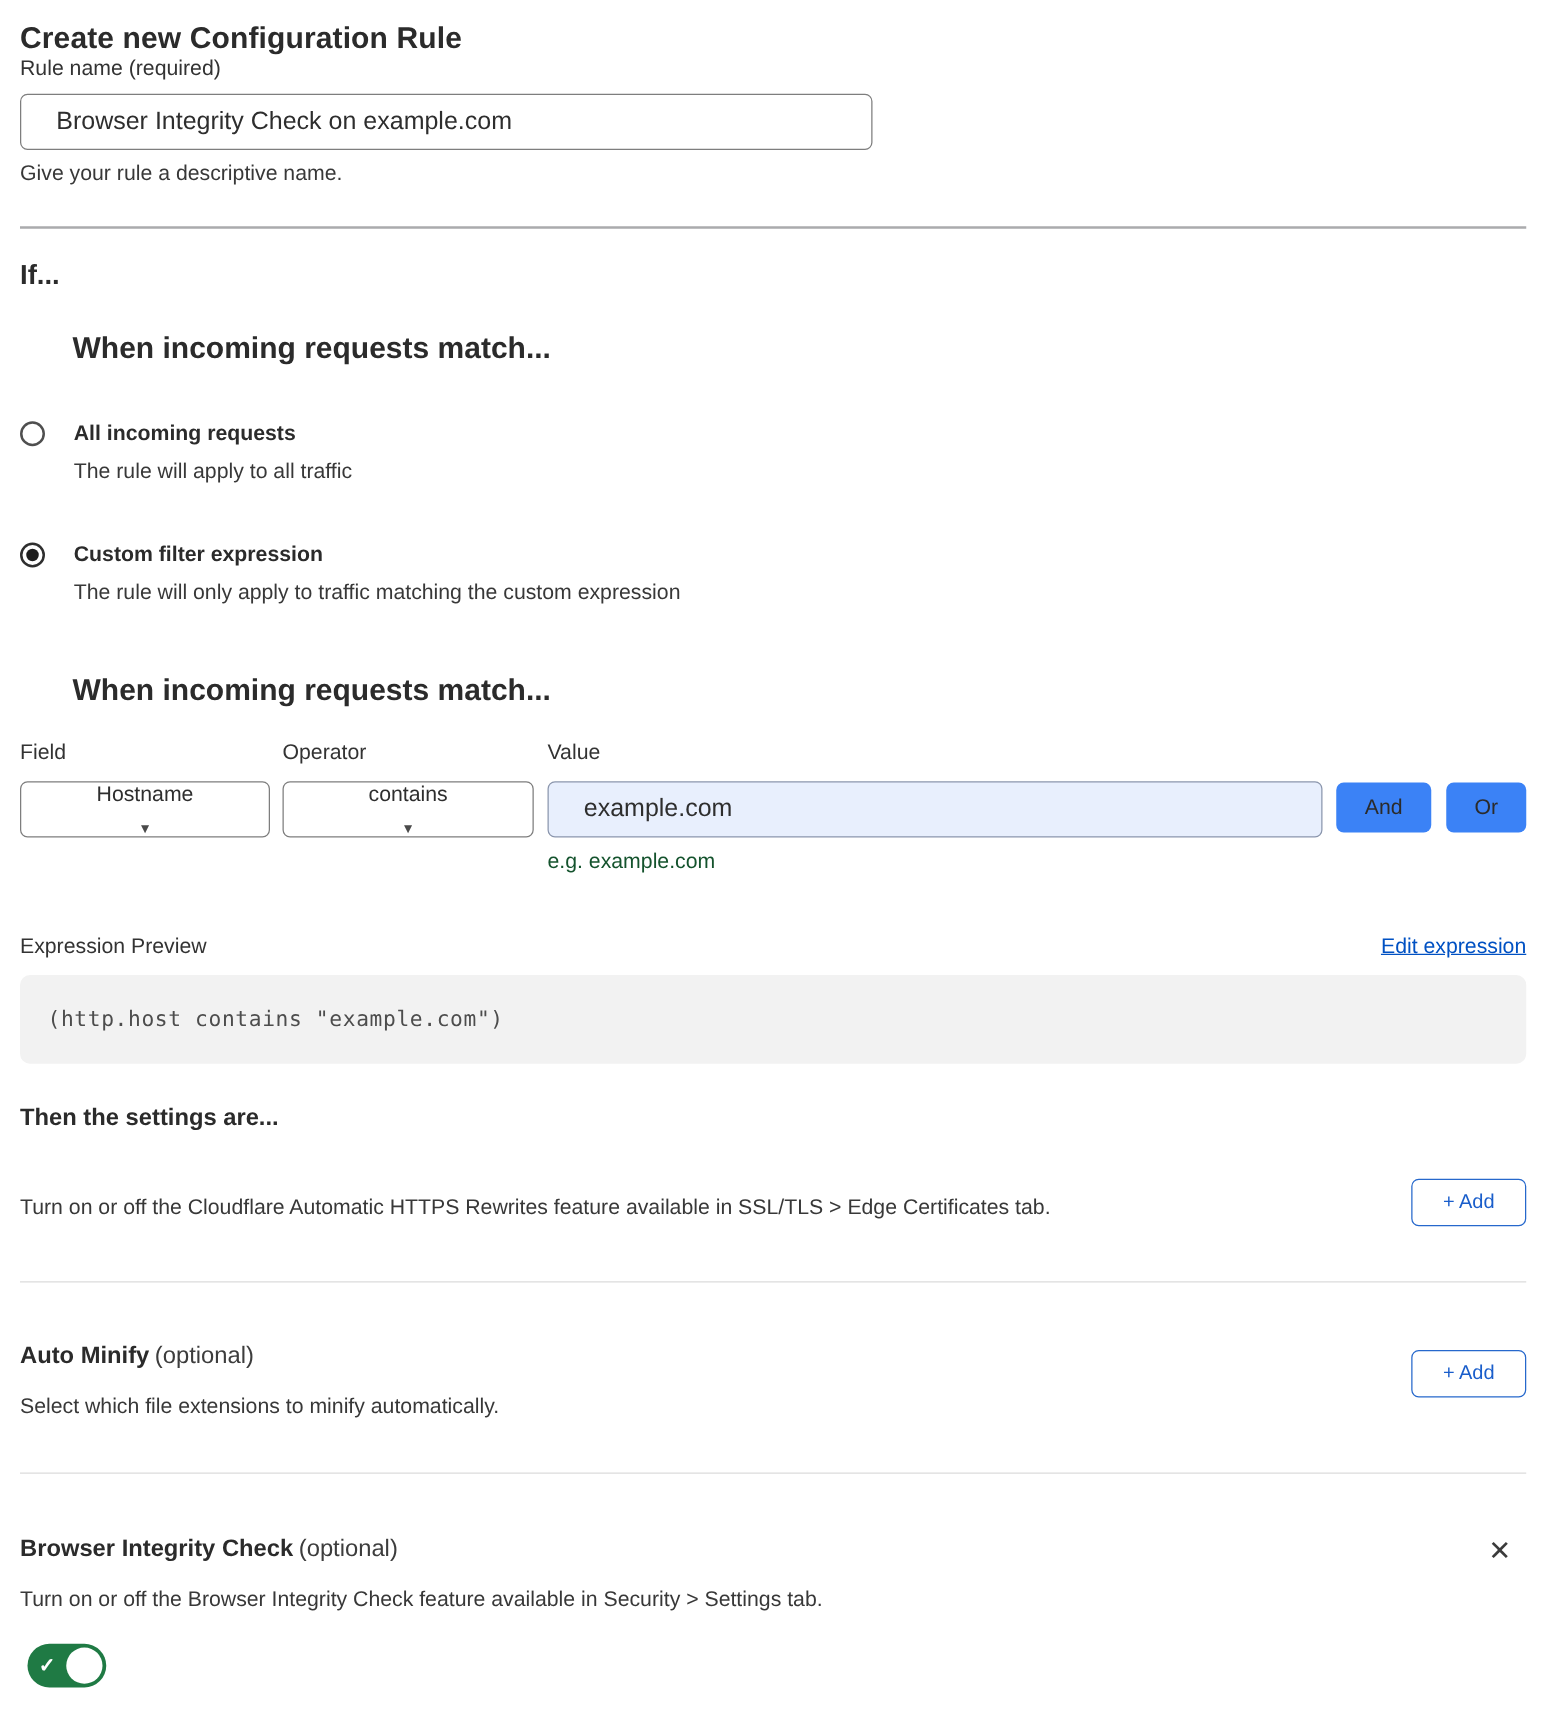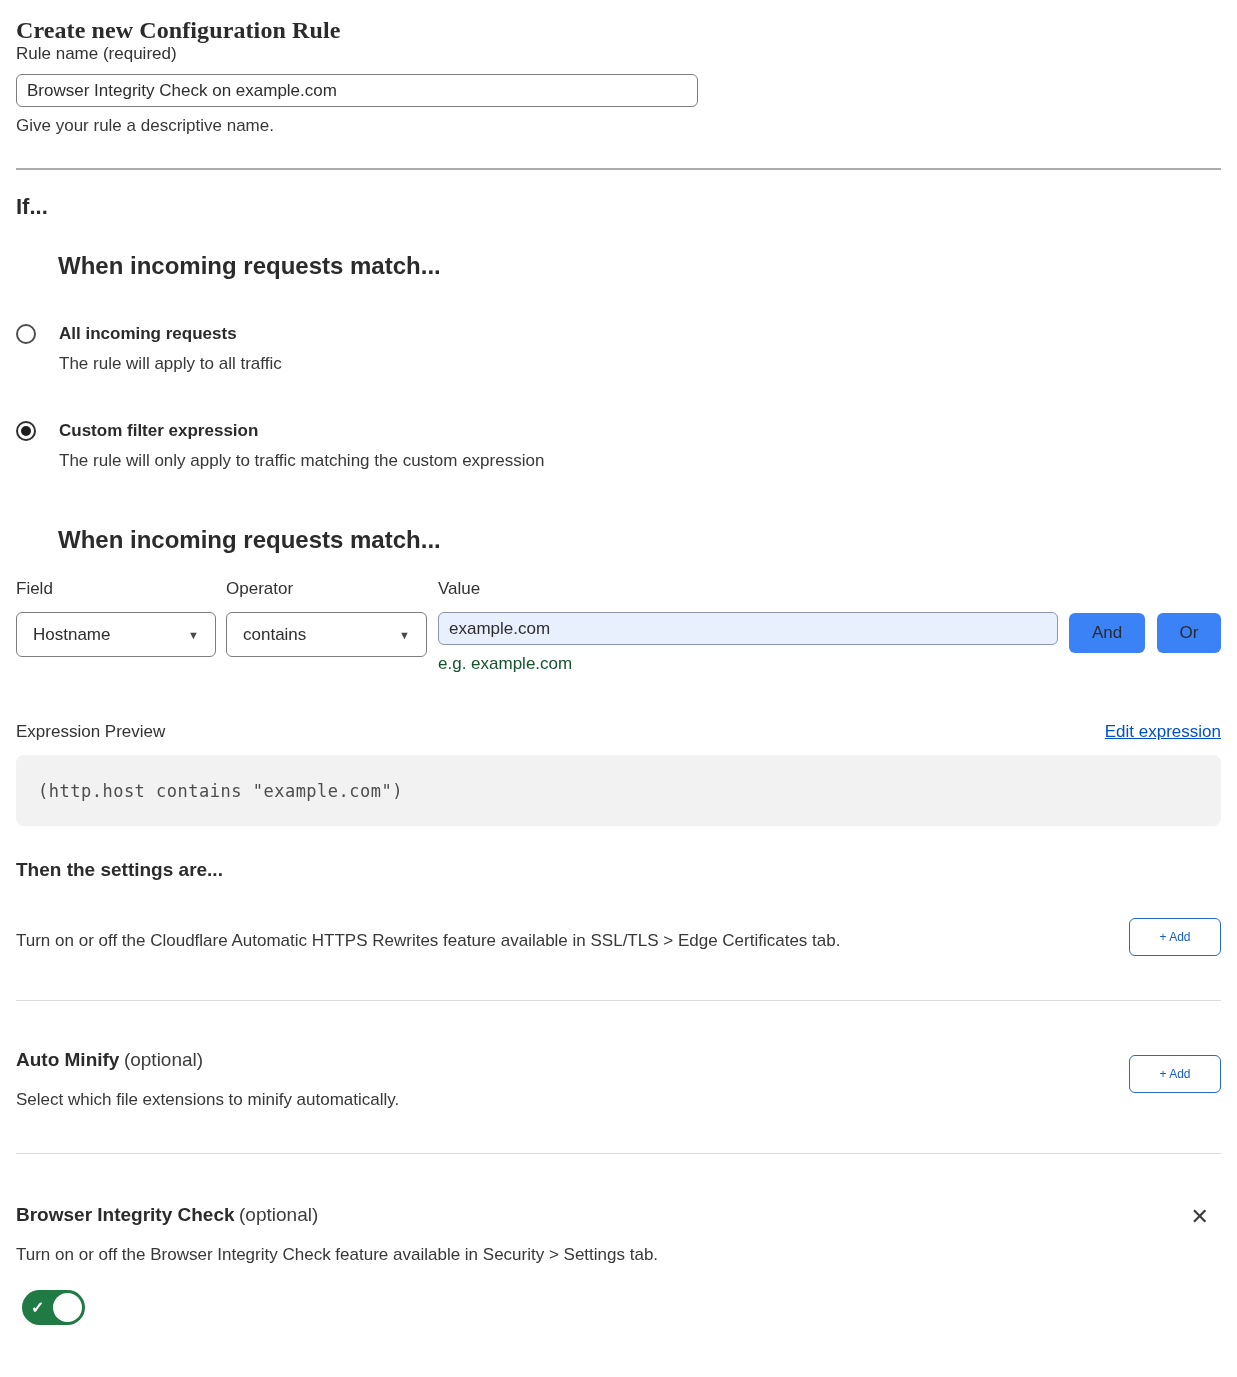--- a/index.html
+++ b/index.html
@@ -9,33 +9,32 @@
     font-family: "Liberation Sans", "DejaVu Sans", sans-serif;
     color: #2e2e2e;
     overflow: hidden;
   }
   .container { padding: 0 16px; width: 1237px; }
 
   .page-title {
     margin-top: 17px;
     font-size: 24px; font-weight: 700; color: #2b2b2b;
     letter-spacing: 0.1px;
-    font-family: Liberation Serif, serif;
   }
 
   .field-label { font-size: 17px; color: #333; }
   .rule-name-label { margin-top: 31px; }
 
   .text-input {
     display: block;
-    height: 33px;
+    height: 45px;
     border: 1px solid #7e7e7e;
     border-radius: 6px;
-    padding: 0 10px;
-    font-size: 17px;
+    padding: 0 28px;
+    font-size: 20px;
     font-family: "Liberation Sans", "DejaVu Sans", sans-serif;
     color: #2e2e2e;
     background: #fff;
     outline: none;
   }
   .rule-name-input { margin-top: 10px; width: 682px; }
   .help-text { margin-top: 9px; font-size: 17px; color: #383838; }
 
   .divider-strong {
     margin-top: 32px;
@@ -71,20 +70,21 @@
   .col-value { width: 620px; margin-left: 11px; }
 
   .select-box {
     height: 45px; width: 100%;
     border: 1px solid #7e7e7e; border-radius: 6px;
     background: #fff;
     display: flex; align-items: center; justify-content: space-between;
     padding: 0 16px;
     font-size: 17px; color: #2e2e2e;
     cursor: pointer;
+    flex-direction: column;
   }
   .caret { font-size: 11px; color: #4a4a4a; }
 
   .value-input {
     width: 100%;
     background: #e8effd;
     border-color: #8b96ad;
   }
   .value-hint { margin-top: 9px; font-size: 17px; color: #14532d; }
 
@@ -127,21 +127,21 @@
   .setting-1 { margin-top: 31px; padding-bottom: 44px; }
   .setting-2 { padding-top: 48px; padding-bottom: 42px; }
   .setting-3 { padding-top: 50px; }
   .setting-title { font-size: 19px; font-weight: 700; color: #2b2b2b; }
   .setting-optional { font-size: 19px; font-weight: 400; color: #3d3d3d; }
   .setting-desc { margin-top: 18px; font-size: 17px; color: #383838; line-height: 22px; }
 
   .btn-add {
     width: 92px; height: 38px; margin-top: 6px; flex: 0 0 auto;
     background: #fff; border: 1px solid #2668cc; border-radius: 6px;
-    color: #1a5ecb; font-size: 12px;
+    color: #1a5ecb; font-size: 16px;
     font-family: "Liberation Sans", "DejaVu Sans", sans-serif;
     cursor: pointer;
   }
 
   .close-btn {
     flex: 0 0 auto;
     background: none; border: none; cursor: pointer;
     font-size: 22px; line-height: 22px; color: #3b3b3b;
     margin-top: 2px; margin-right: 12px;
     font-family: "DejaVu Sans", sans-serif;

